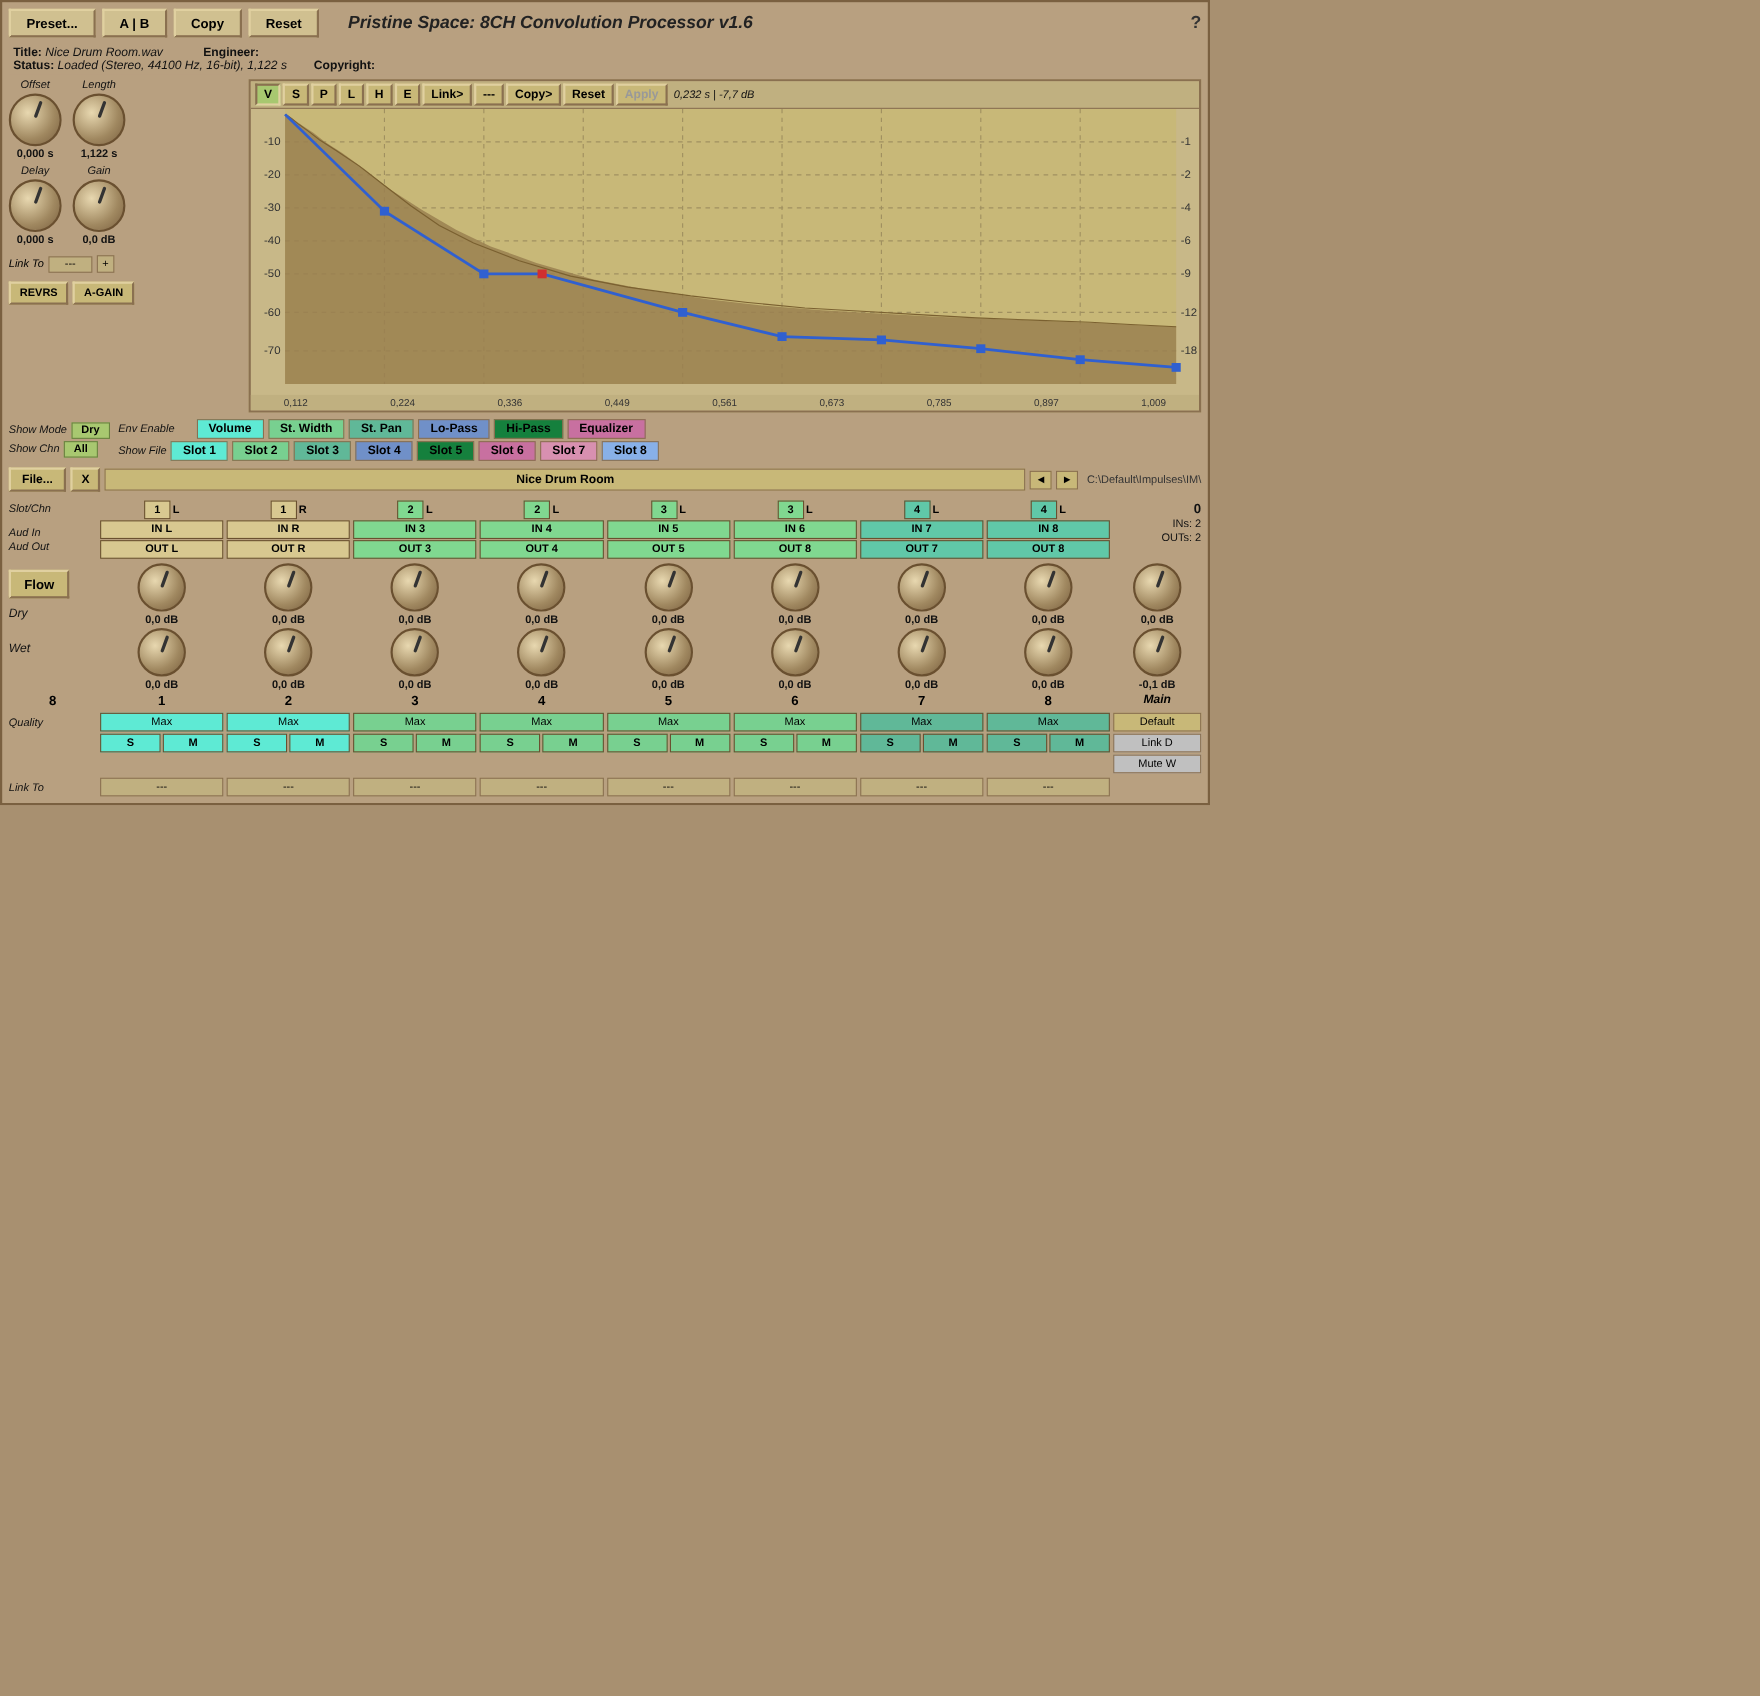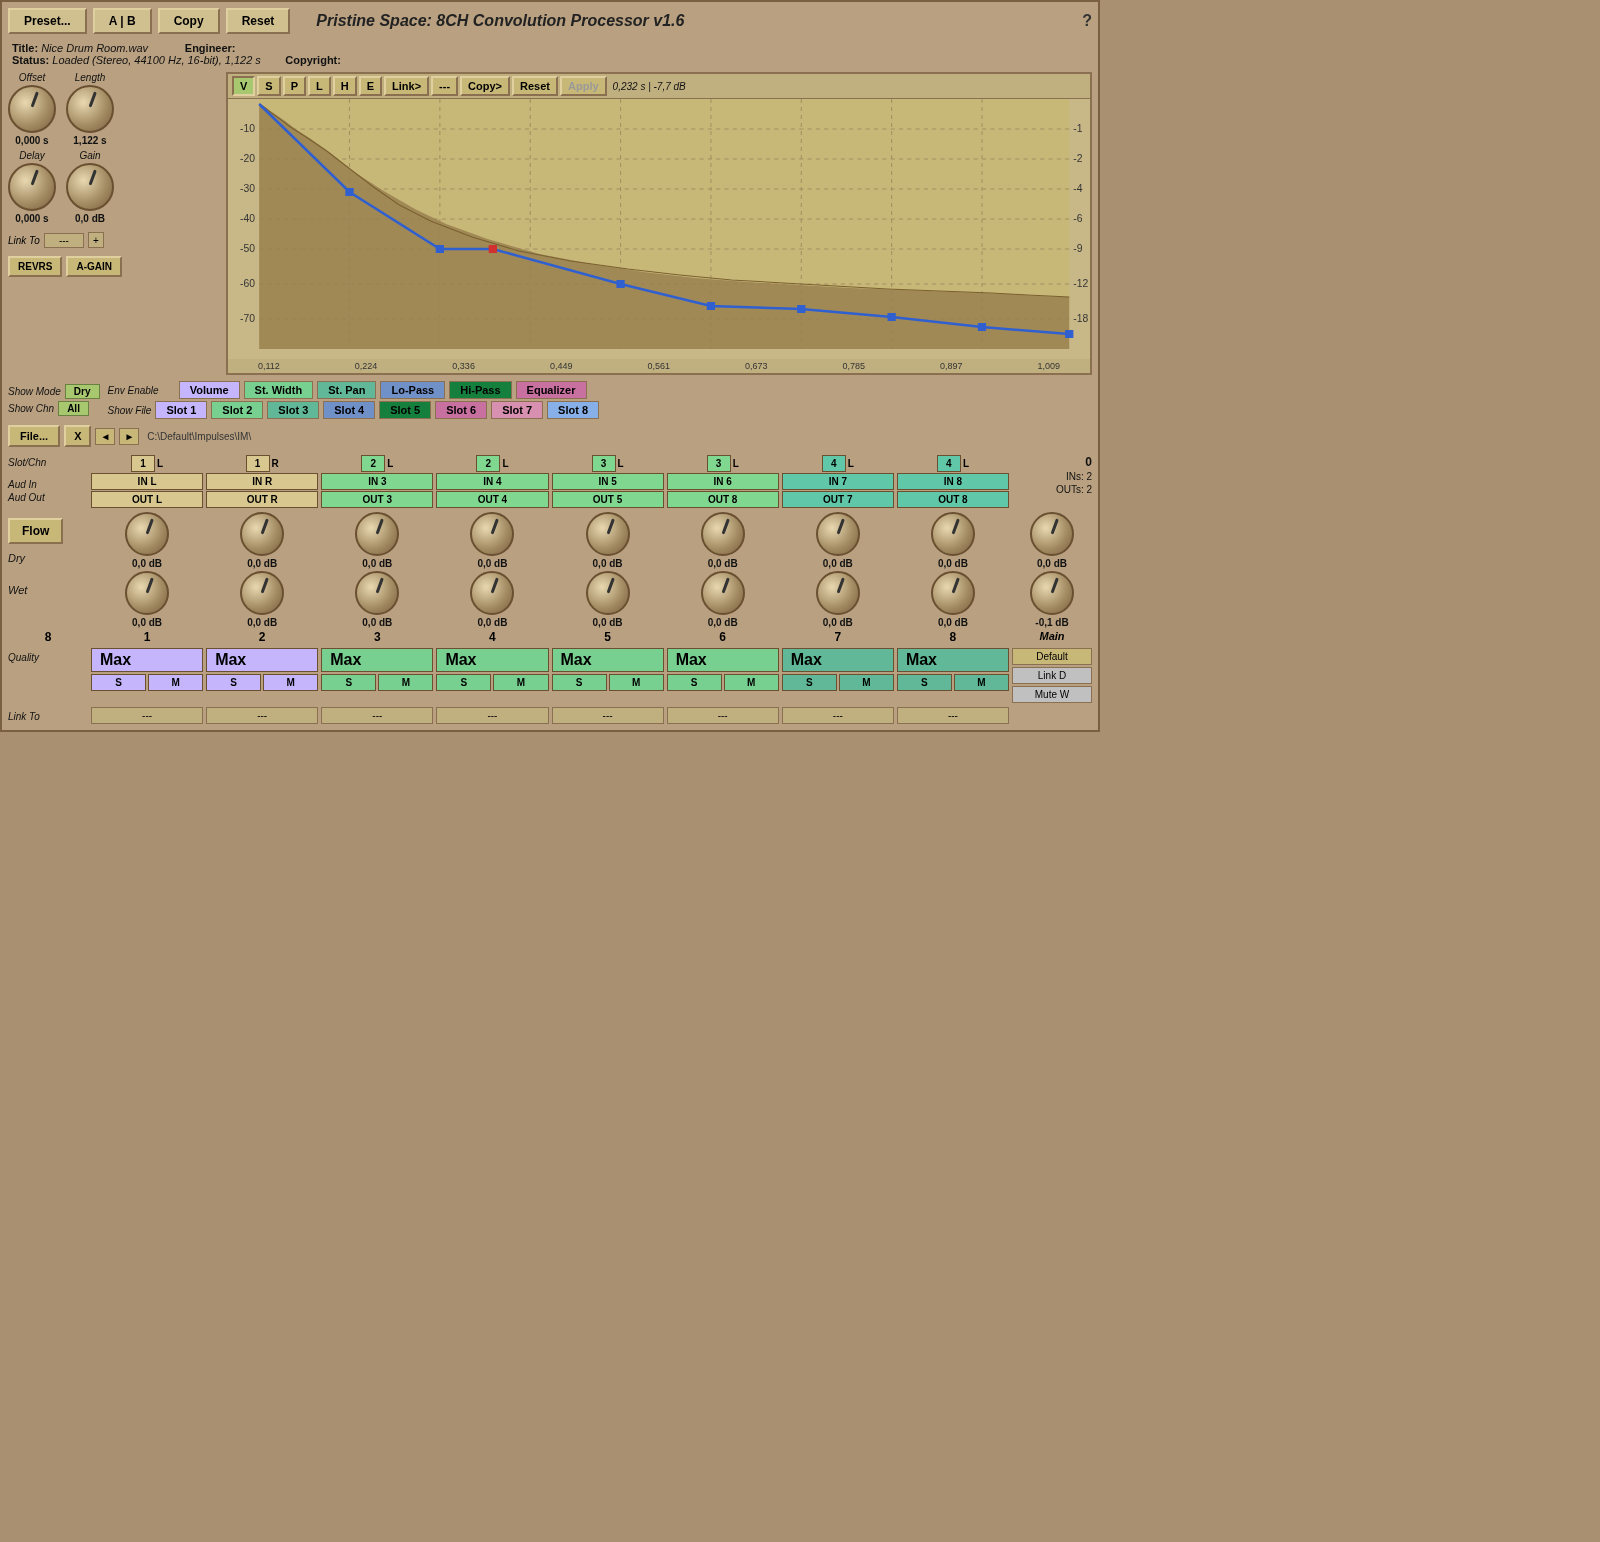--- a/index.html
+++ b/index.html
@@ -336,25 +336,26 @@
       gap: 2px;
     }
     .quality-col {
       display: flex;
       flex-direction: column;
       align-items: center;
       gap: 2px;
     }
     .max-btn {
       padding: 2px 8px;
-      font-size: 16px;
-      font-weight: bold;
+      font-size: 10px;
+      font-weight: normal;
       cursor: pointer;
       border: 1px solid #6a5030;
       width: 100%;
+      text-align: center;
     }
     .sm-row {
       display: flex;
       gap: 2px;
       width: 100%;
       justify-content: center;
     }
     .s-btn, .m-btn {
       padding: 2px 6px;
       font-size: 10px;
@@ -397,21 +398,21 @@
       width: 100%;
       text-align: center;
     }
     
     .env-tabs {
       display: flex;
       gap: 4px;
       align-items: center;
     }
     
-    .tab-yellow { background: #c4b5fd; color: #000; }
+    .tab-yellow { background: #5eead4; color: #000; }
     .tab-green { background: #78d090; color: #000; }
     .tab-teal { background: #60b898; color: #000; }
     .tab-blue { background: #7090c8; color: #000; }
     .tab-purple { background: #15803d; color: #000; }
     .tab-pink { background: #c870a0; color: #000; }
     .tab-ltpink { background: #d890b0; color: #000; }
     .tab-ltblue { background: #88b0e8; color: #000; }
   </style>
 </head>
 <body>
@@ -604,20 +605,21 @@
           <div class="slot-tab tab-ltpink"><span>Slot 7</span></div>
           <div class="slot-tab tab-ltblue"><span>Slot 8</span></div>
         </div>
       </div>
     </div>
   </div>
 
   <div class="file-row">
     <button class="file-btn">File...</button>
     <button class="file-x-btn">X</button>
+    <div class="file-name">Nice Drum Room</div>
     <button class="nav-btn">◄</button>
     <button class="nav-btn">►</button>
     <span class="file-path">C:\Default\Impulses\IM\</span>
   </div>
 
   <div style="display:grid;grid-template-columns:80px repeat(8,1fr) 80px;gap:3px;margin-bottom:4px;align-items:start;">
 
     <div style="display:flex;flex-direction:column;gap:2px;padding-top:2px;">
       <div style="font-size:10px;font-style:italic;color:#111;height:20px;">Slot/Chn</div>
       <div style="font-size:10px;font-style:italic;color:#111;">Aud In</div>

